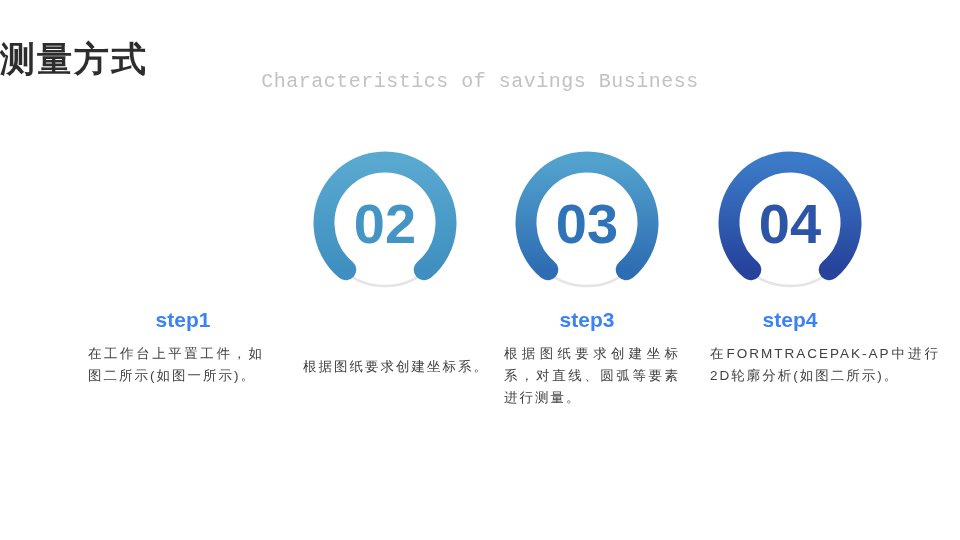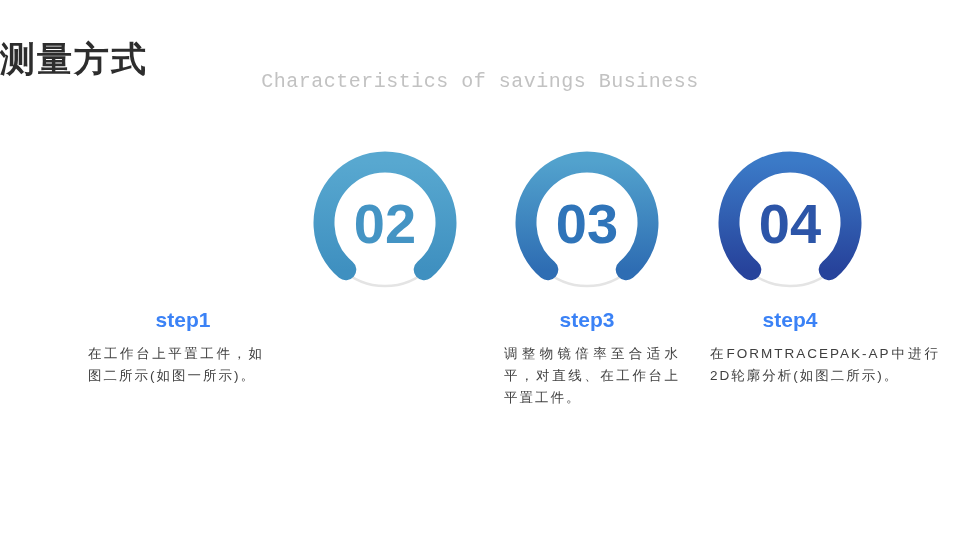--- a/index.html
+++ b/index.html
@@ -98,16 +98,17 @@
       <path class="arc" d="M 35.8 121.7 A 61 61 0 1 1 114.2 121.7" stroke="url(#grad4)"></path>
       <text class="num" x="75" y="95" fill="#2C55A8">04</text>
     </svg>
   </div>
 
   <div class="step-label" style="left:108px">step1</div>
   <div class="step-label" style="left:512px">step3</div>
   <div class="step-label" style="left:715px">step4</div>
 
   <div class="desc" style="left:88px; width:176px">在工作台上平置工件，如图二所示(如图一所示)。</div>
-  <div class="desc" style="left:504px; width:176px">调整物镜倍率至合适水平，对直线、在工作台上平置工件。</div>
+  <div class="desc single" style="left:303px; width:200px">根据图纸要求创建坐标系。</div>
+  <div class="desc" style="left:504px; width:176px">根据图纸要求创建坐标系，对直线、圆弧等要素进行测量。</div>
   <div class="desc" style="left:710px; width:230px">在FORMTRACEPAK-AP中进行2D轮廓分析(如图二所示)。</div>
 
 </div>
 
 </body></html>

